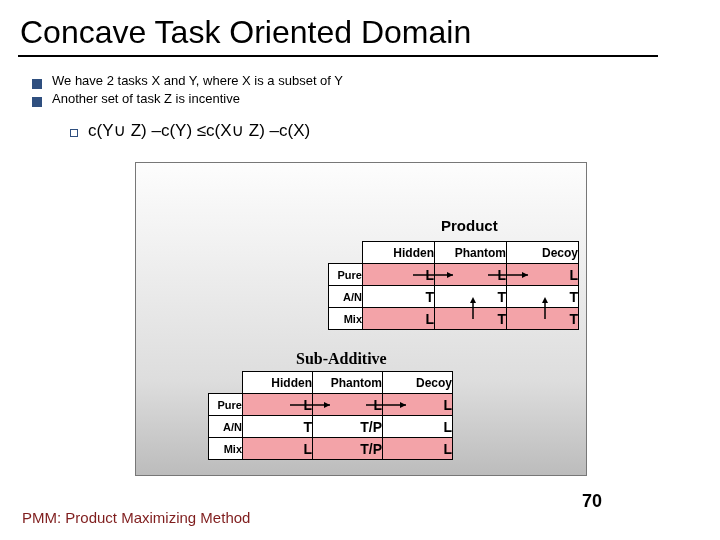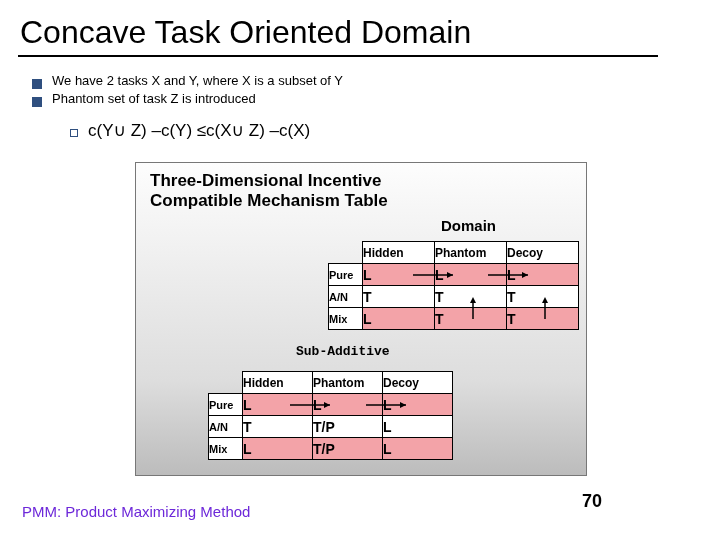--- a/index.html
+++ b/index.html
@@ -61,33 +61,33 @@
     position: absolute; left: 14px; top: 62px; width: 168px;
     font-family: "Trebuchet MS", Arial, sans-serif;
     font-style: italic; font-size: 11px; line-height: 1.25;
   }
   .concave-label {
     position: absolute; left: 305px; top: 54px;
     font-family: "Trebuchet MS", Arial, sans-serif;
     font-weight: bold; font-size: 15px; color: #000;
   }
   .subadd-label {
-    position: absolute; left: 160px; top: 181px;
-    font-family: Liberation Mono, monospace;
-    font-weight: bold; font-size: 13px; color: #000;
+    position: absolute; left: 160px; top: 187px;
+    font-family: Liberation Serif, serif;
+    font-weight: bold; font-size: 16px; color: #000;
   }
 
   table.mech {
     border-collapse: collapse;
     position: absolute;
     font-family: "Trebuchet MS", Arial, sans-serif;
   }
   table.mech th, table.mech td {
     border: 1px solid #000;
-    text-align: left;
+    text-align: right;
     font-size: 12px;
     height: 22px;
     padding: 0;
   }
   table.mech th.rowhdr {
     width: 34px; background: #fff; font-weight: bold; font-style: normal;
     font-size: 11px;
   }
   table.mech th.colhdr {
     background: #fff; font-weight: bold; font-size: 12px;
@@ -101,59 +101,55 @@
   .subadd-table { left: 72px; top: 208px; }
   .subadd-table td { width: 70px; }
   .subadd-table th.colhdr { width: 70px; }
 
   .arrow {
     position: absolute; pointer-events: none;
   }
   .arrow svg { overflow: visible; }
 
   .footer {
-    position: absolute; left: 22px; bottom: 20px;
-    font-size: 15px; color: #6d28d9;
+    position: absolute; left: 22px; bottom: 14px;
+    font-size: 15px; color: #7f1d1d;
   }
   .pagenum {
     position: absolute; right: 18px; bottom: 28px;
     font-size: 18px; font-weight: bold;
   }
 </style>
 </head>
 <body>
 
 <div class="slide">
   <div class="title">Concave Task Oriented Domain</div>
 
   <div class="content">
     <ul class="outer">
       <li>
         <span class="sq"></span>
         <span class="txt">We have 2 tasks X and Y, where X is a subset of Y</span>
       </li>
       <li>
         <span class="sq"></span>
-        <span class="txt">Phantom set of task Z is introduced</span>
+        <span class="txt">Another set of task Z is incentive</span>
       </li>
     </ul>
     <ul class="inner">
       <li>
         <span class="sqo"></span>
         <span class="txt">c(Y∪ Z) –c(Y) ≤c(X∪ Z) –c(X)</span>
       </li>
     </ul>
   </div>
 
   <div class="figure">
-    <div class="fig-title">
-      <span>Three-Dimensional Incentive</span><br>
-      <span>Compatible Mechanism Table</span>
-    </div>
-    <div class="concave-label">Domain</div>
+    <div class="concave-label">Product</div>
     <div class="subadd-label">Sub-Additive</div>
 
     <table class="mech concave-table">
       <tbody>
           <tr>
         <th class="rowhdr" style="border:none;background:transparent;"></th>
         <th class="colhdr">Hidden</th>
         <th class="colhdr">Phantom</th>
         <th class="colhdr">Decoy</th>
       </tr>

